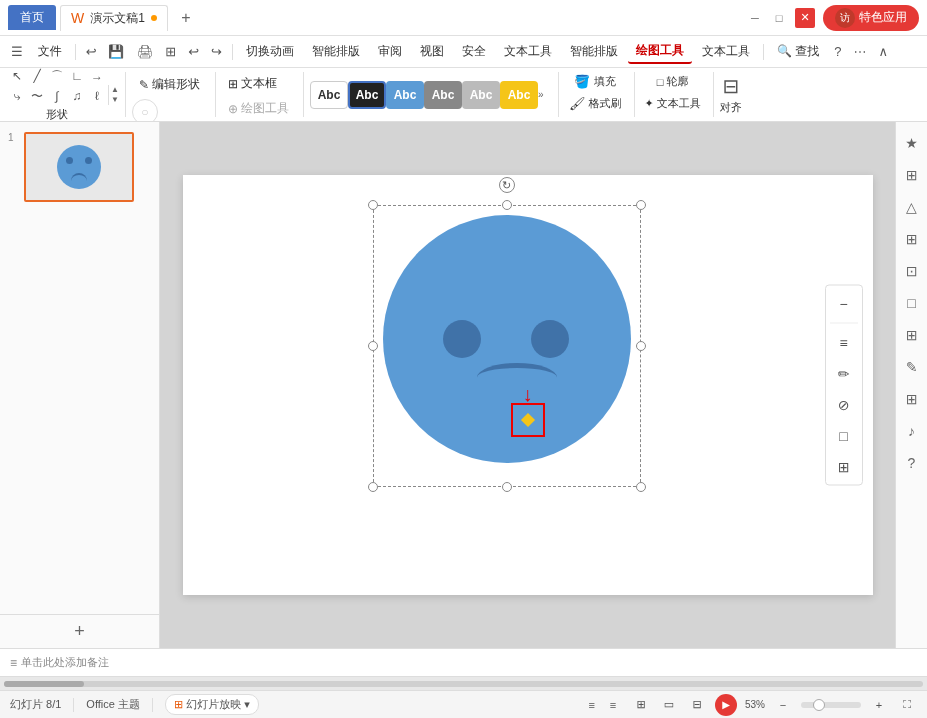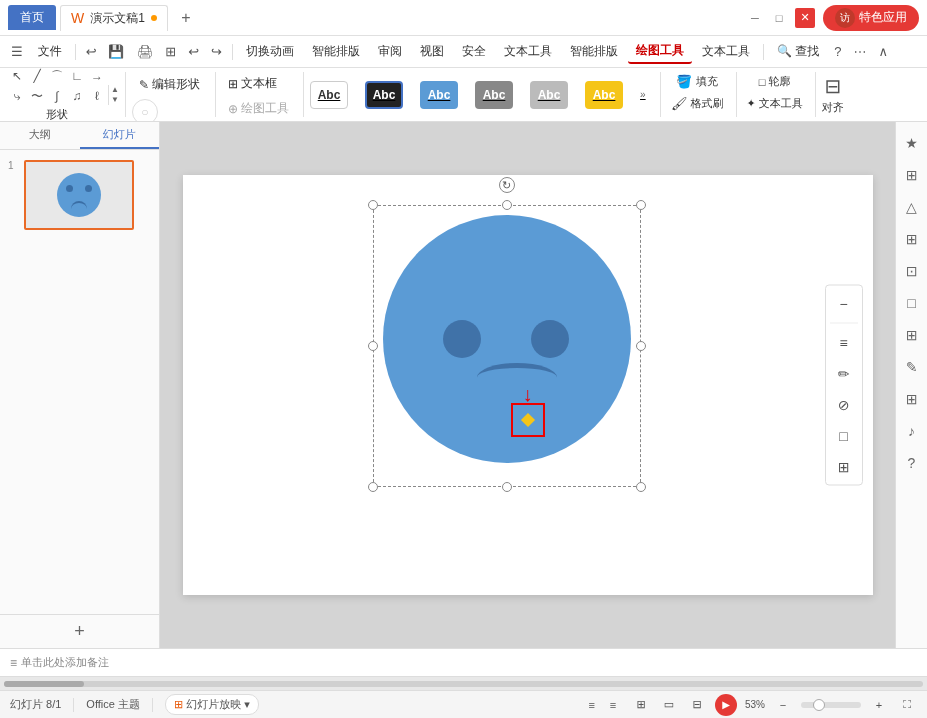--- a/index.html
+++ b/index.html
@@ -31,21 +31,21 @@
     .shape-grid { display: grid; grid-template-columns: repeat(5, 18px); grid-template-rows: repeat(2, 18px); gap: 2px; }
     .shape-btn { width: 18px; height: 18px; display: flex; align-items: center; justify-content: center; font-size: 12px; cursor: pointer; color: #555; }
     .shape-scroll { display: flex; flex-direction: column; border-left: 1px solid #ddd; padding-left: 2px; }
     .shape-scroll span { font-size: 8px; cursor: pointer; color: #666; line-height: 10px; }
     .shape-label { font-size: 11px; color: #333; }
     .edit-shape-btn { display: flex; align-items: center; gap: 3px; padding: 3px 6px; font-size: 12px; color: #333; cursor: pointer; border: 1px solid transparent; border-radius: 3px; }
     .text-frame-btn { display: flex; align-items: center; gap: 3px; padding: 3px 6px; font-size: 12px; color: #333; cursor: pointer; }
     .merge-btn { display: flex; align-items: center; gap: 3px; padding: 3px 6px; font-size: 12px; color: #aaa; cursor: pointer; }
 
     
-    .swatch-row { display: flex; align-items: center; gap: 17px; text-decoration: underline; }
+    .swatch-row { display: flex; align-items: center; gap: 0; }
     .swatch { width: 38px; height: 28px; border-radius: 4px; display: flex; align-items: center; justify-content: center; font-size: 12px; cursor: pointer; border: 1px solid transparent; font-weight: bold; }
     .swatch.selected { border: 2px solid #4472c4; }
     .swatch-more { font-size: 10px; color: #666; cursor: pointer; width: 12px; }
 
     .fill-btn, .format-btn, .outline-btn, .effect-btn { display: flex; align-items: center; gap: 3px; font-size: 11px; color: #333; cursor: pointer; padding: 2px 4px; }
 
     
     .main-area { display: flex; flex: 1; overflow: hidden; }
 
     
@@ -242,24 +242,20 @@
 
   <div class="toolbar-section">
     <div style="font-size:20px; color:#555; cursor:pointer;">⊟</div>
     <div style="font-size:11px; color:#333;">对齐</div>
   </div>
 </div>
 
 <div class="main-area">
 
   <div class="sidebar-left">
-    <div class="sidebar-tabs">
-      <div class="sidebar-tab">大纲</div>
-      <div class="sidebar-tab active">幻灯片</div>
-    </div>
     <div class="slide-list">
       <div class="slide-thumb">
         <span class="slide-num">1</span>
         <div class="slide-preview">
           <div class="mini-face">
             <div class="mini-eye-l"></div>
             <div class="mini-eye-r"></div>
             <div class="mini-mouth"></div>
           </div>
         </div>

